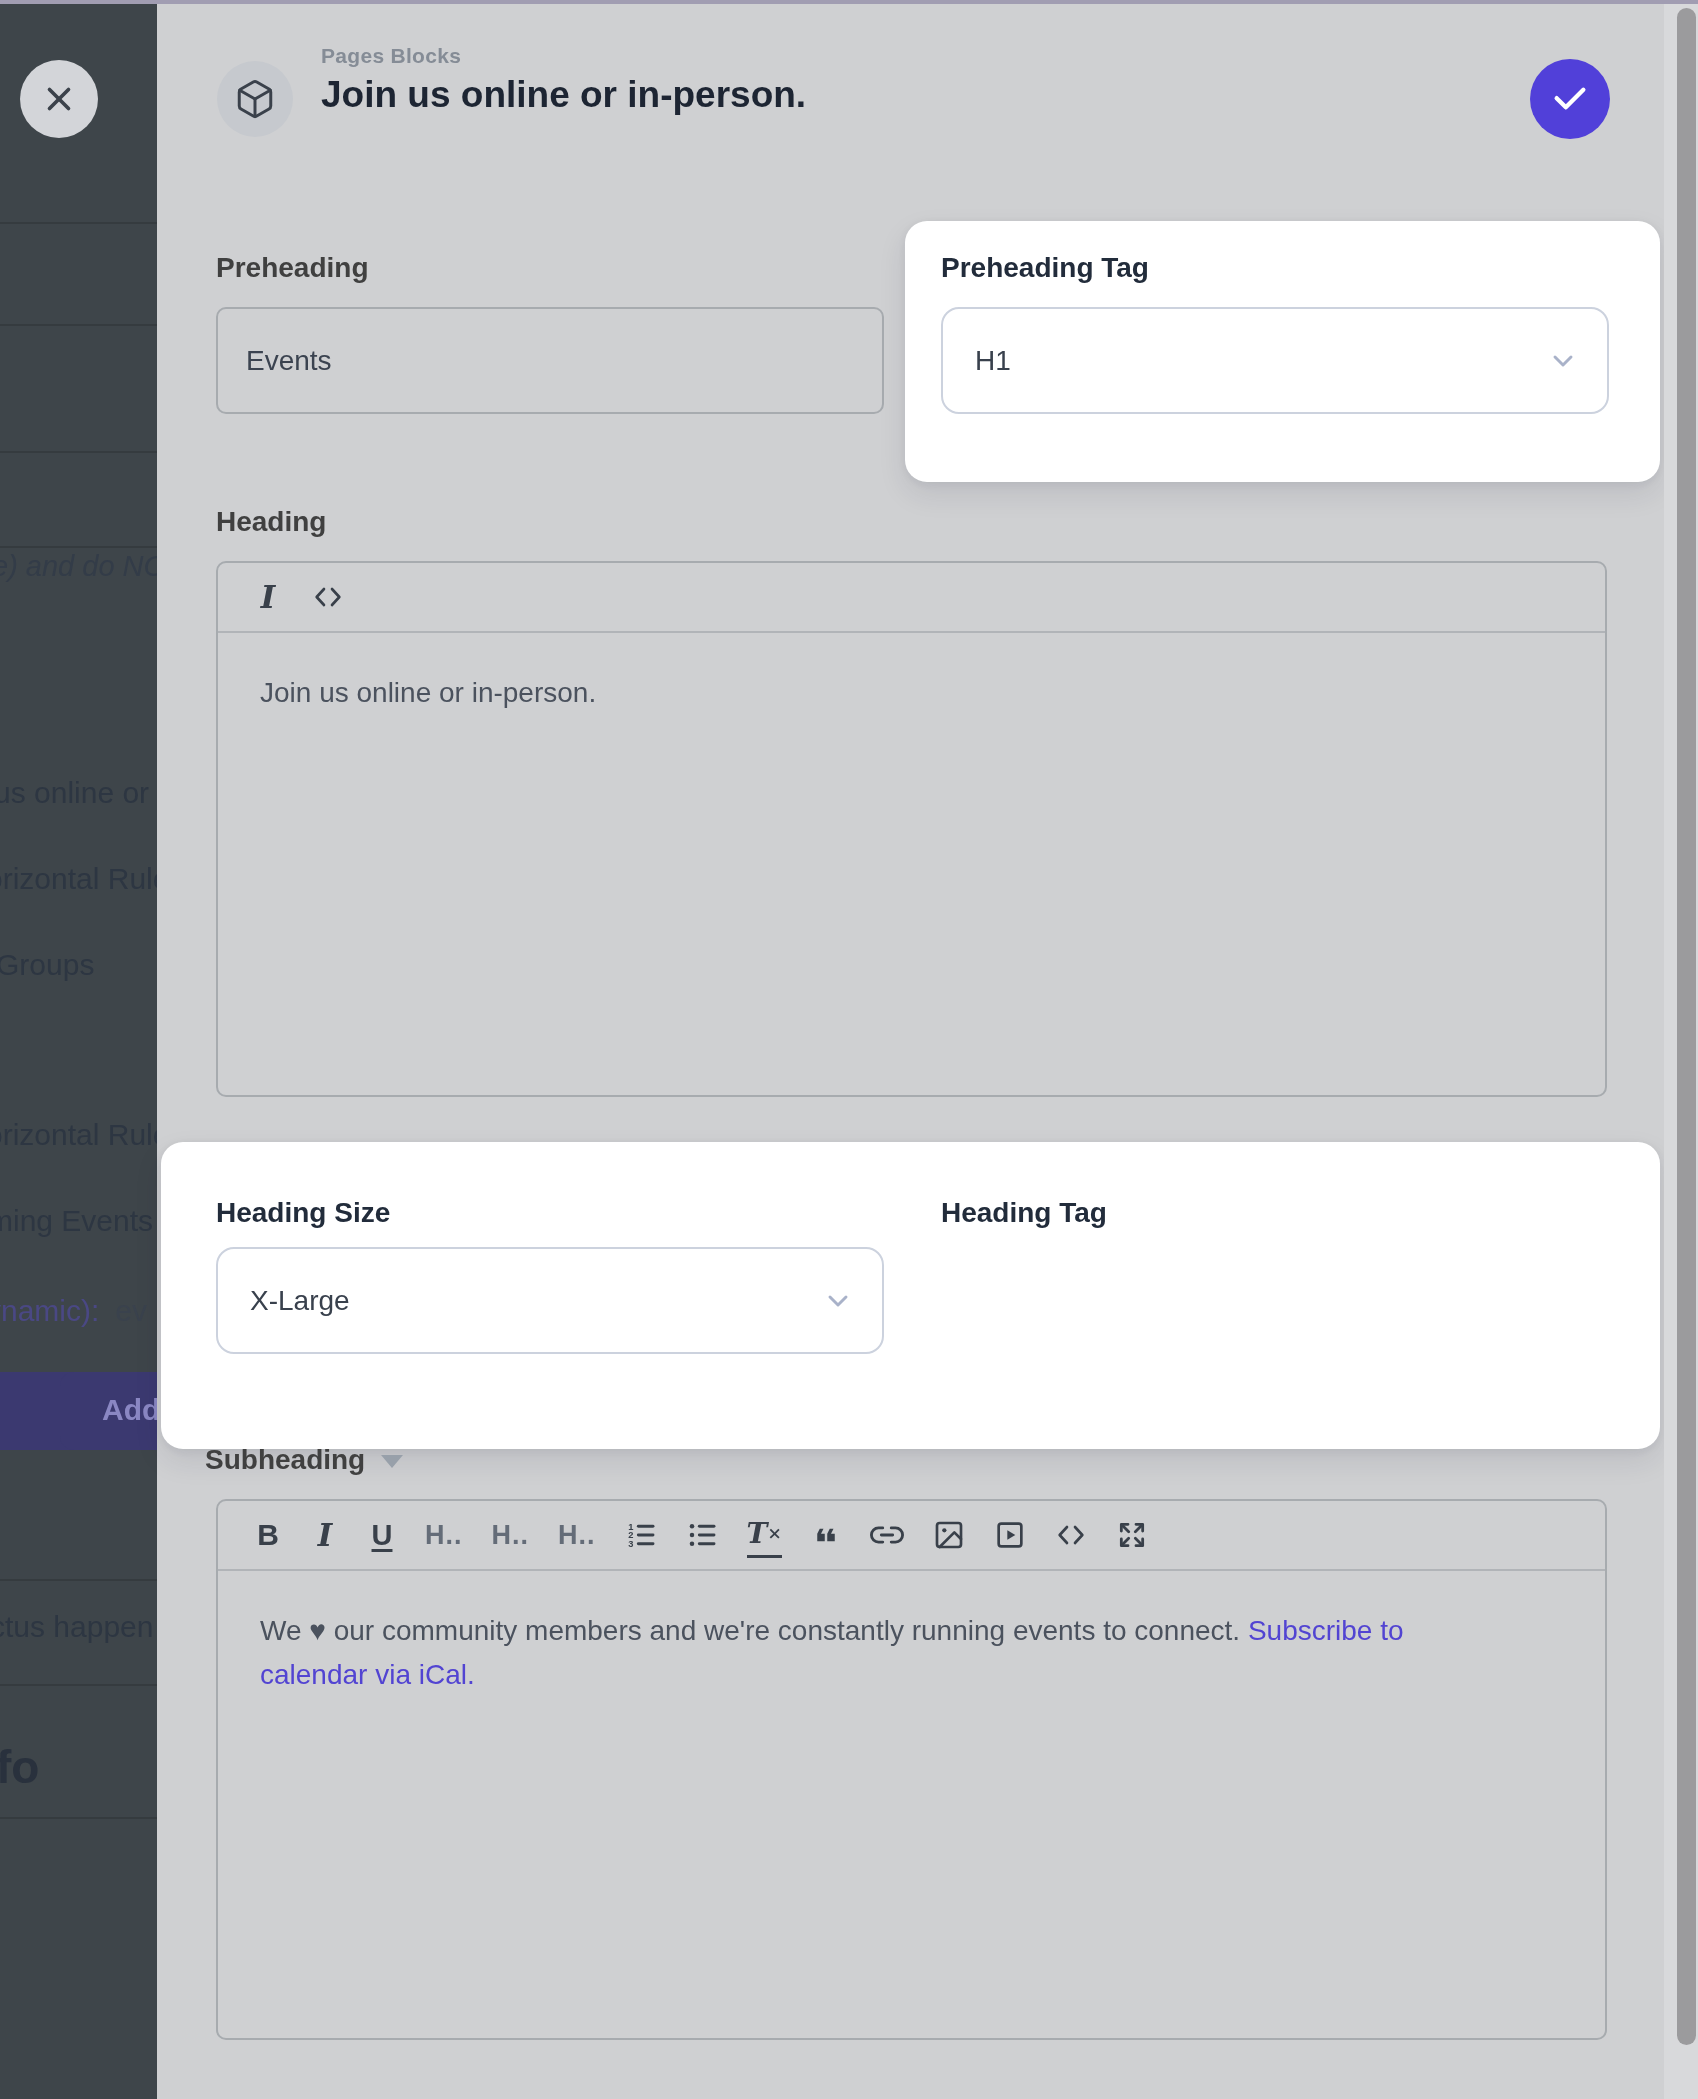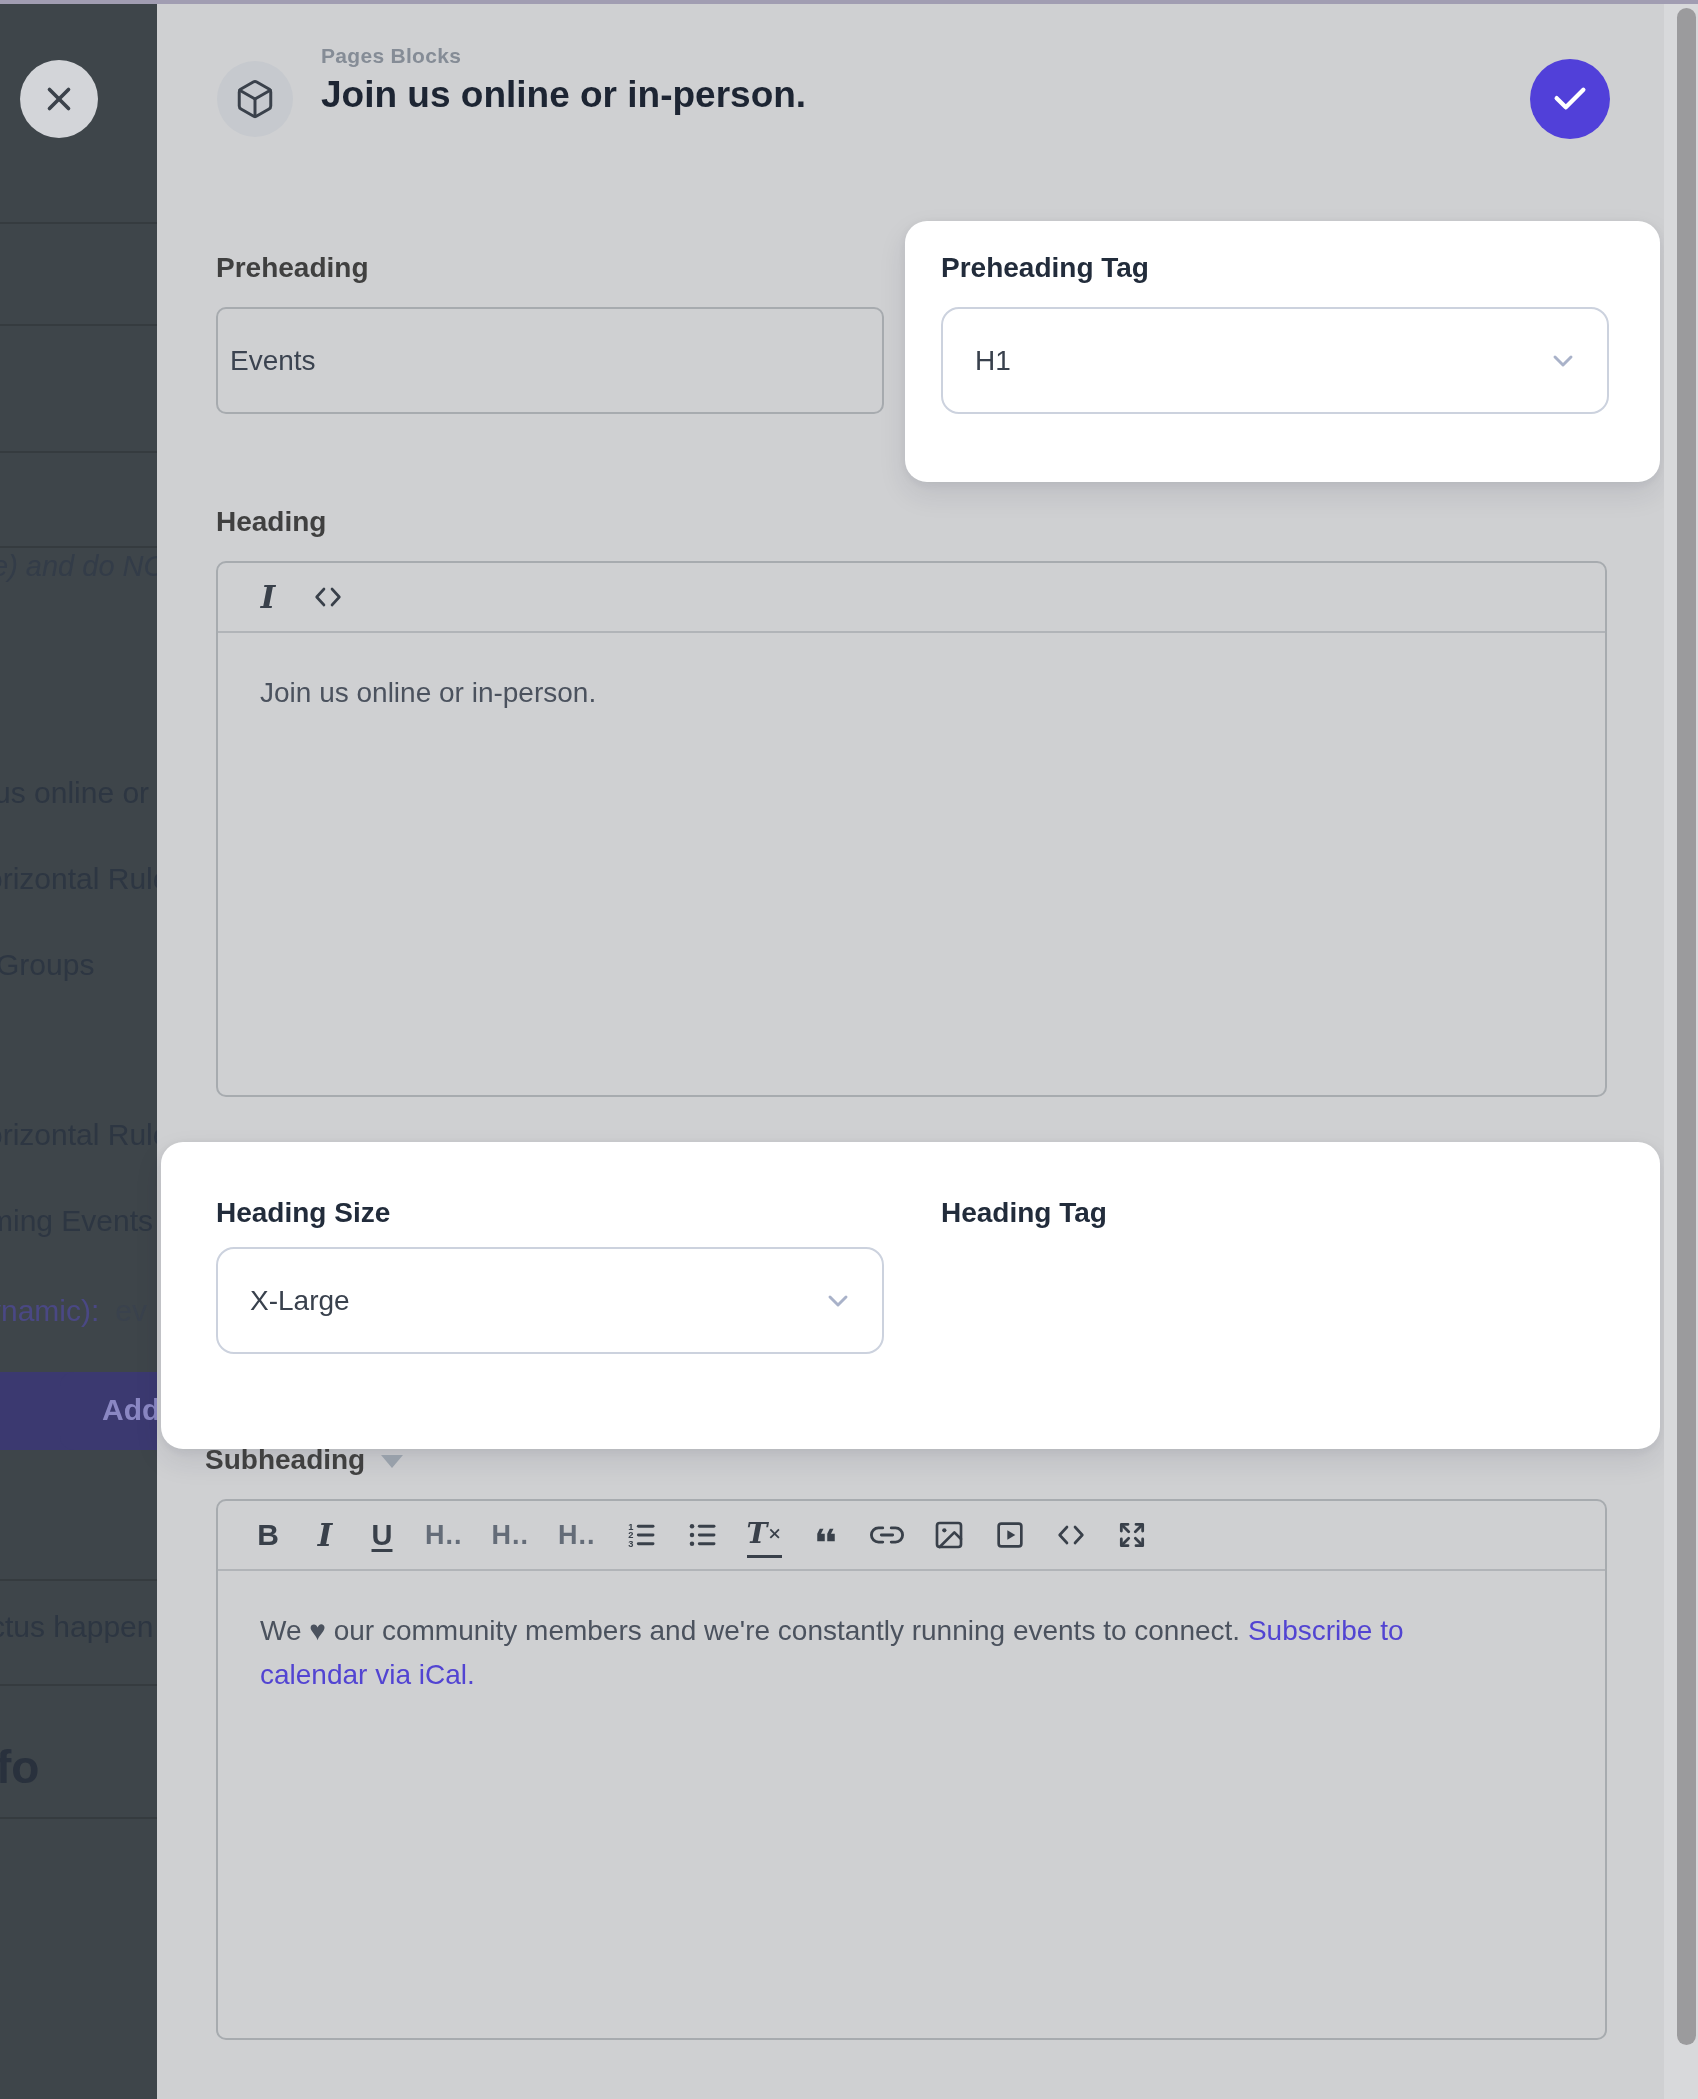--- a/index.html
+++ b/index.html
@@ -25,21 +25,21 @@
   .modal { position:absolute; left:157px; top:0; width:1541px; height:2099px; background:#cfd0d2; z-index:2; }
 
   .hdr-icon { position:absolute; left:60px; top:61px; width:76px; height:76px; border-radius:50%; background:#c6c9ce; display:flex; align-items:center; justify-content:center; }
   .eyebrow { position:absolute; left:164px; top:44px; font-size:21px; font-weight:600; color:#858c96; letter-spacing:.3px; }
   .title { position:absolute; left:164px; top:74px; font-size:37px; font-weight:700; color:#1d2533; }
   .check-btn { position:absolute; left:1373px; top:59px; width:80px; height:80px; border-radius:50%; background:#5140d9; display:flex; align-items:center; justify-content:center; cursor:pointer; }
 
   .field-label { position:absolute; font-size:28px; font-weight:700; color:#404040; white-space:nowrap; }
   .caret-down { display:inline-block; width:0; height:0; border-left:11px solid transparent; border-right:11px solid transparent; border-top:13px solid #98a0aa; margin-left:16px; vertical-align:middle; }
 
-  .gray-input { position:absolute; border:2px solid #a7abaf; border-radius:10px; background:transparent; display:flex; align-items:center; padding-left:12px; font-size:28px; color:#3b4350; }
+  .gray-input { position:absolute; border:2px solid #a7abaf; border-radius:10px; background:transparent; display:flex; align-items:center; padding-left:28px; font-size:28px; color:#3b4350; }
 
   .card { position:absolute; background:#ffffff; border-radius:22px; box-shadow:0 12px 28px rgba(25,28,55,.10), 0 2px 8px rgba(25,28,55,.06); }
   .card .field-label { color:#222c3b; }
   .select { position:absolute; border:2px solid #ccd2de; border-radius:18px; background:#fff; display:flex; align-items:center; padding:0 28px 0 32px; font-size:28px; color:#39414d; cursor:pointer; }
   .select .sel-value { flex:1 1 auto; }
 
   .editor { position:absolute; border:2px solid #a7abaf; border-radius:10px; background:transparent; overflow:hidden; }
   .toolbar { height:70px; border-bottom:2px solid #b1b4b8; display:flex; align-items:center; padding-left:36px; }
   .toolbar.gap-lg { gap:30px; } .toolbar.gap-sm { gap:29px; }
   .tbi { display:flex; align-items:center; justify-content:center; height:46px; min-width:28px; color:#39404a; cursor:pointer; }

